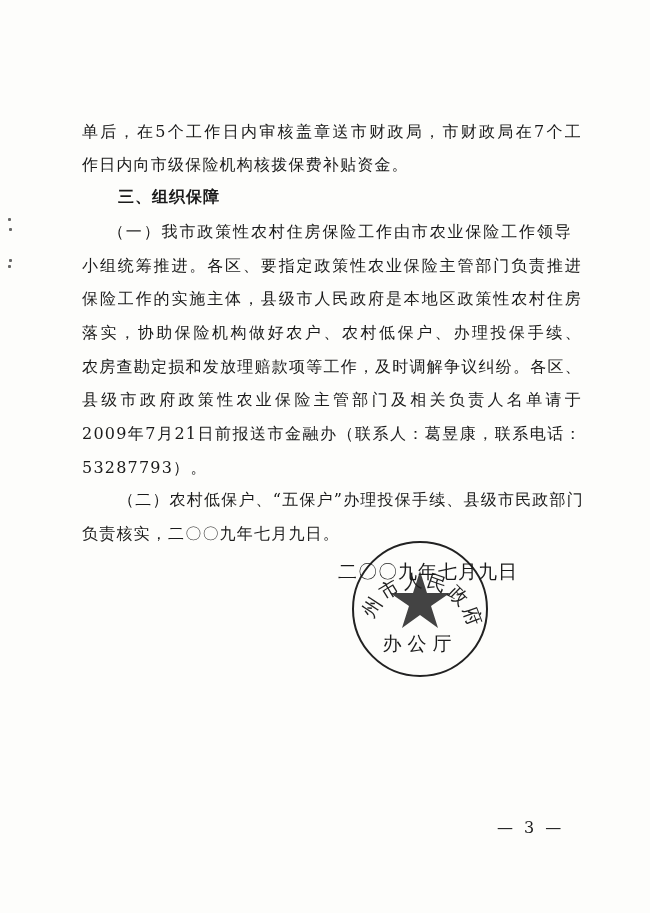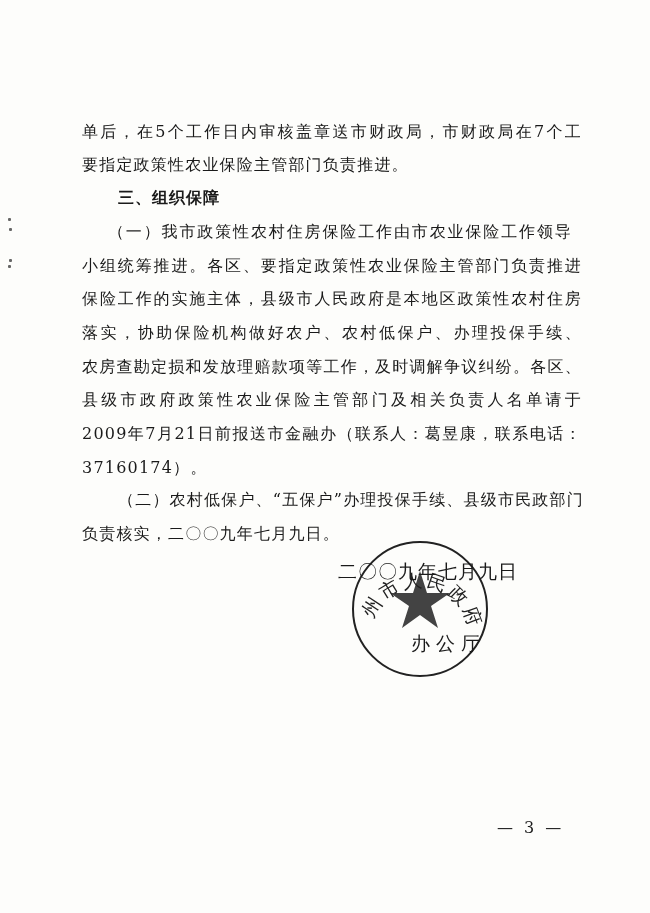--- a/index.html
+++ b/index.html
@@ -5,57 +5,57 @@
   html, body { margin:0; padding:0; }
   body {
     width:650px; height:913px; background:#fdfdfb; position:relative; overflow:hidden;
     font-family:"DejaVu Serif","Liberation Serif",serif; color:#1a1a1a;
   }
   .line {
     position:absolute; left:82px; width:500px; font-size:16px; line-height:24px;
     white-space:nowrap; letter-spacing:1.2px;
   }
   .justify { text-align:justify; text-align-last:justify; }
-  .heading { font-family:Liberation Serif, serif; font-weight:bold; letter-spacing:1px; }
+  .heading { font-family:Liberation Mono, monospace; font-weight:bold; letter-spacing:1px; }
   .hole { position:absolute; width:3px; height:3px; background:#666; border-radius:1px; }
   .stamp {
     position:absolute; left:352px; top:541px; width:132px; height:132px;
     border:2px solid #222; border-radius:50%;
   }
   .stamp-top { position:absolute; left:0; top:0; width:132px; height:132px; }
-  .stamp-bottom { position:absolute; left:0; width:132px; top:88px; text-align:right; font-size:19px; letter-spacing:6px; }
+  .stamp-bottom { position:absolute; left:0; width:132px; top:88px; text-align:center; font-size:19px; letter-spacing:6px; }
   .date {
     position:absolute; left:338px; top:559px; font-size:19px; line-height:24px; letter-spacing:1px; white-space:nowrap;
   }
   .pageno { position:absolute; left:497px; top:818px; font-size:16px; letter-spacing:3px; }
 </style>
 </head>
 <body>
 
 <div>
   <div class="hole" style="left:8px;top:218px"></div>
   <div class="hole" style="left:9px;top:228px"></div>
   <div class="hole" style="left:9px;top:259px"></div>
   <div class="hole" style="left:8px;top:265px"></div>
 </div>
 
 <div>
   <div class="line justify" style="top:120px">单后，在5个工作日内审核盖章送市财政局，市财政局在7个工</div>
-  <div class="line" style="top:153px">要指定政策性农业保险主管部门负责推进。</div>
+  <div class="line" style="top:153px">作日内向市级保险机构核拨保费补贴资金。</div>
 
   <div class="line heading" style="top:186px;left:118px">三、组织保障</div>
 
   <div class="line justify" style="top:220px;left:108px;width:464px">（一）我市政策性农村住房保险工作由市农业保险工作领导</div>
   <div class="line justify" style="top:254px">小组统筹推进。各区、要指定政策性农业保险主管部门负责推进</div>
   <div class="line justify" style="top:287px">保险工作的实施主体，县级市人民政府是本地区政策性农村住房</div>
   <div class="line justify" style="top:321px">落实，协助保险机构做好农户、农村低保户、办理投保手续、</div>
   <div class="line justify" style="top:355px">农房查勘定损和发放理赔款项等工作，及时调解争议纠纷。各区、</div>
   <div class="line justify" style="top:388px">县级市政府政策性农业保险主管部门及相关负责人名单请于</div>
   <div class="line justify" style="top:422px">2009年7月21日前报送市金融办（联系人：葛昱康，联系电话：</div>
-  <div class="line" style="top:456px">37160174）。</div>
+  <div class="line" style="top:456px">53287793）。</div>
 
   <div class="line justify" style="top:488px;left:118px;width:464px">（二）农村低保户、“五保户”办理投保手续、县级市民政部门</div>
   <div class="line" style="top:522px">负责核实，二〇〇九年七月九日。</div>
 
   <div class="stamp">
     <svg class="stamp-top" viewBox="0 0 132 132">
       <defs>
           <path id="arc" d="M 18 80 A 50 50 0 0 1 114 80"></path>
         </defs>
       <text font-size="19" fill="#222" letter-spacing="3" font-family="DejaVu Serif, serif">

